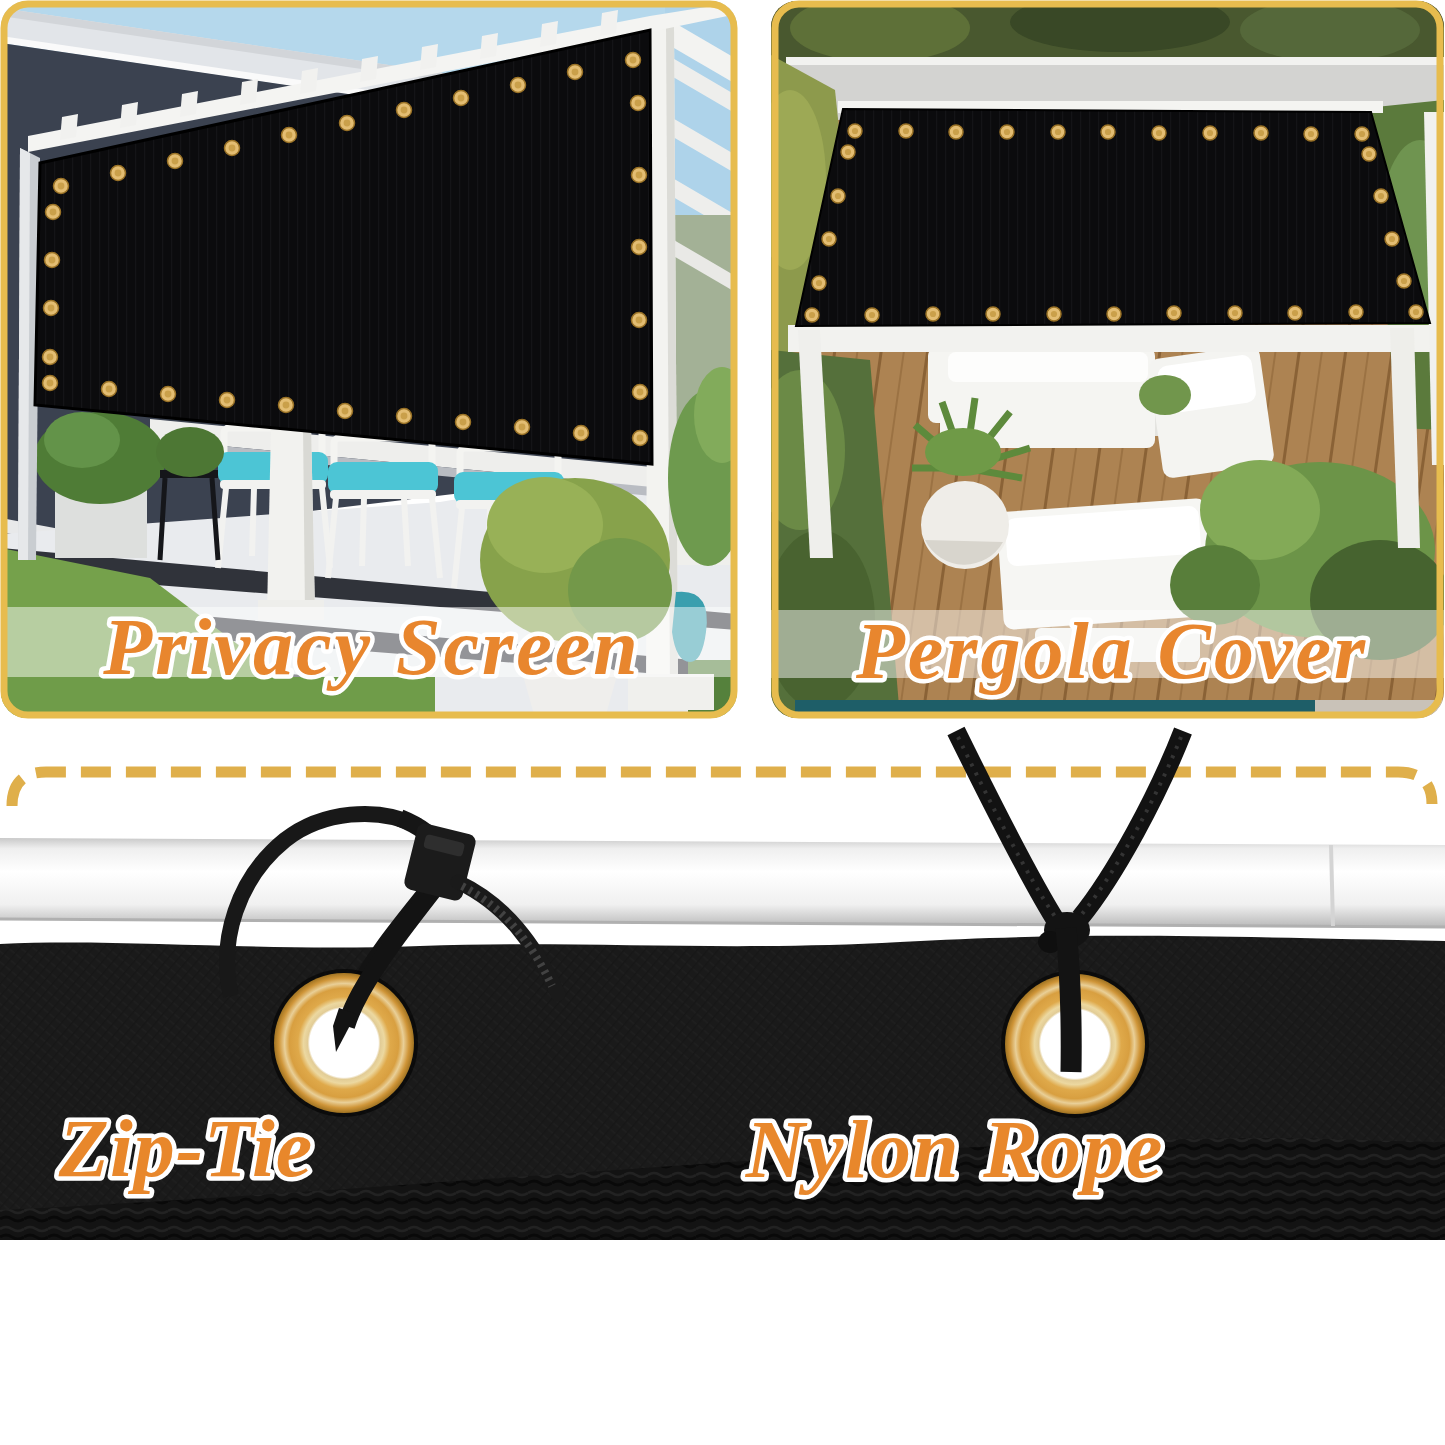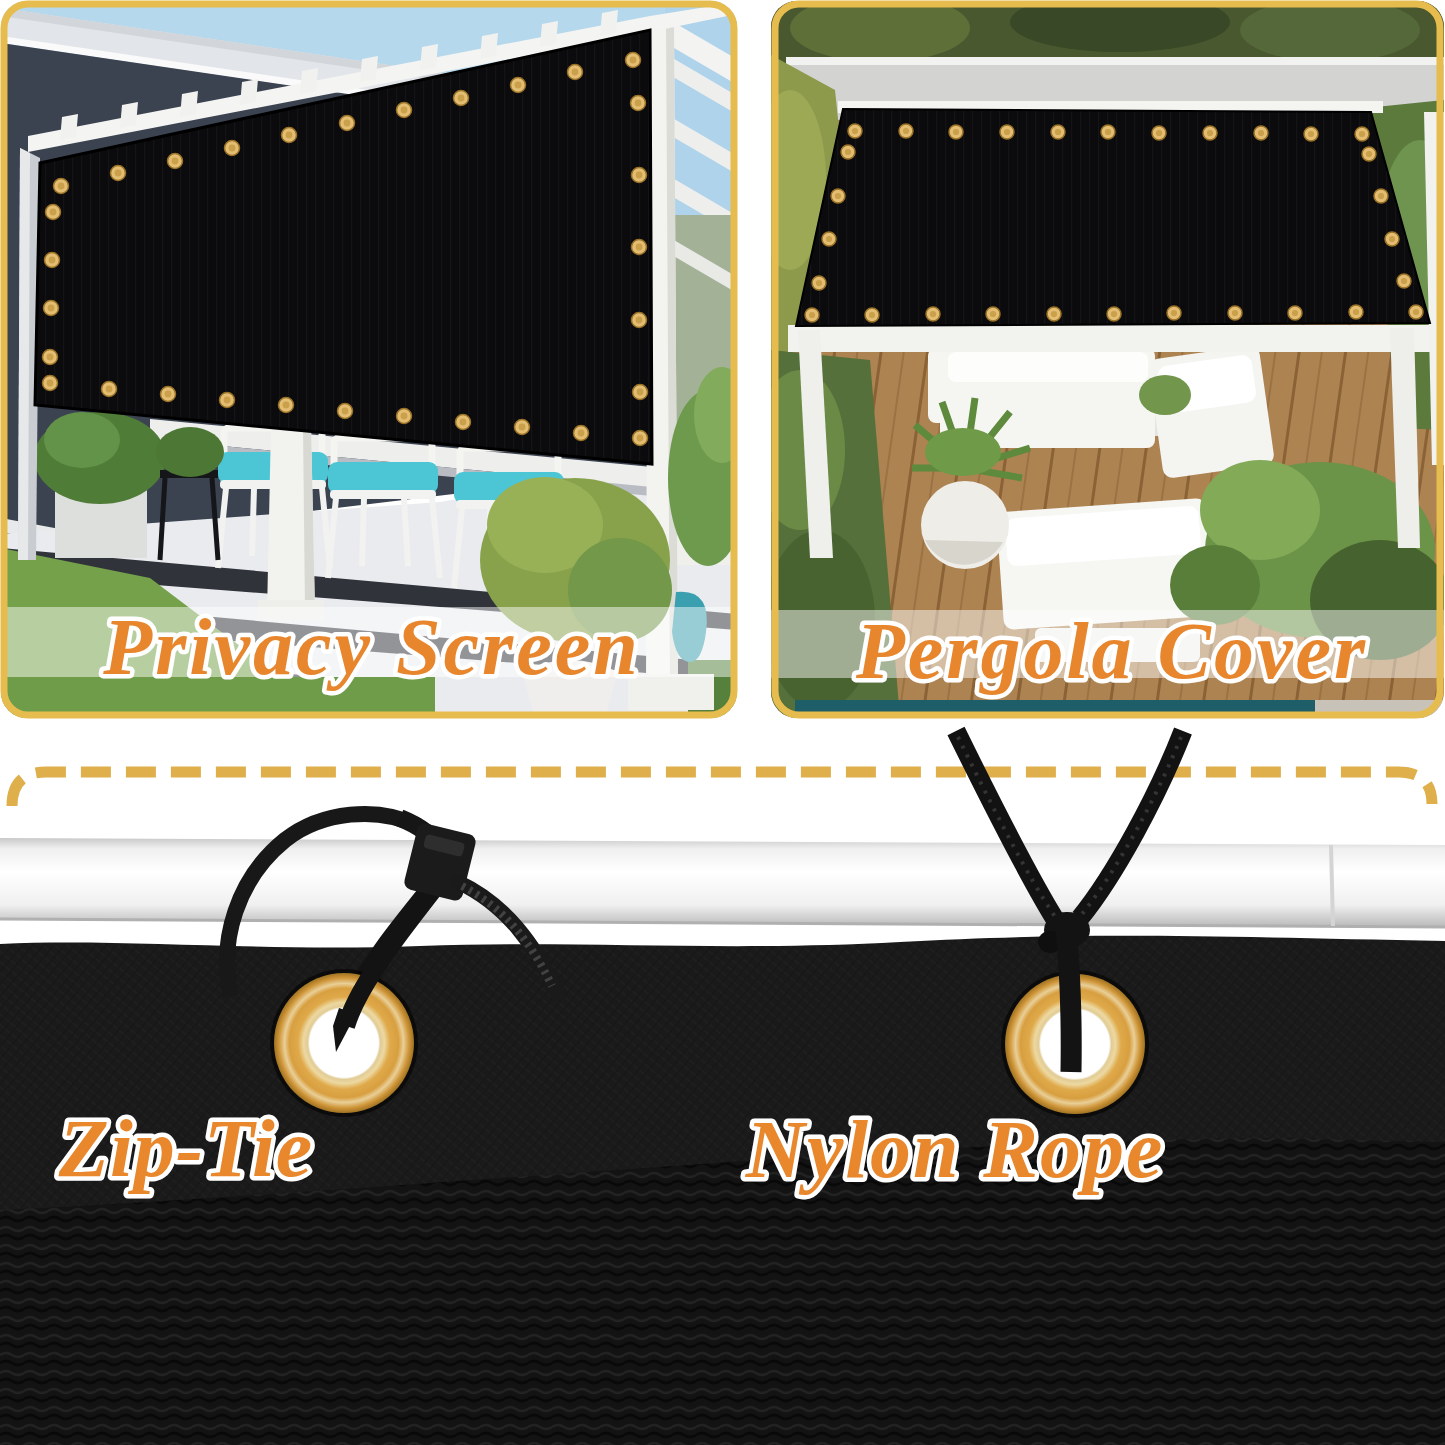--- a/index.html
+++ b/index.html
@@ -1,17 +1,17 @@
 <!DOCTYPE html>
 <html><head>
 <meta charset="utf-8">
 <title>Shade Screen</title>
 <style>
   html,body { margin:0; padding:0; background:#ffffff; }
-  #stage { position:relative; width:1445px; height:1445px; overflow:hidden;
+  #stage { position:relative; width:1445px; height:1240px; overflow:hidden;
             font-family:"Liberation Serif", serif; }
 </style>
 </head>
 <body>
 <div id="stage">
 <svg width="1445" height="1445" viewBox="0 0 1445 1445" xmlns="http://www.w3.org/2000/svg" font-family="Liberation Serif, serif">
 <defs>
 <clipPath id="clipL">
           <rect x="1" y="1" width="736" height="717" rx="26"></rect>
         </clipPath>

